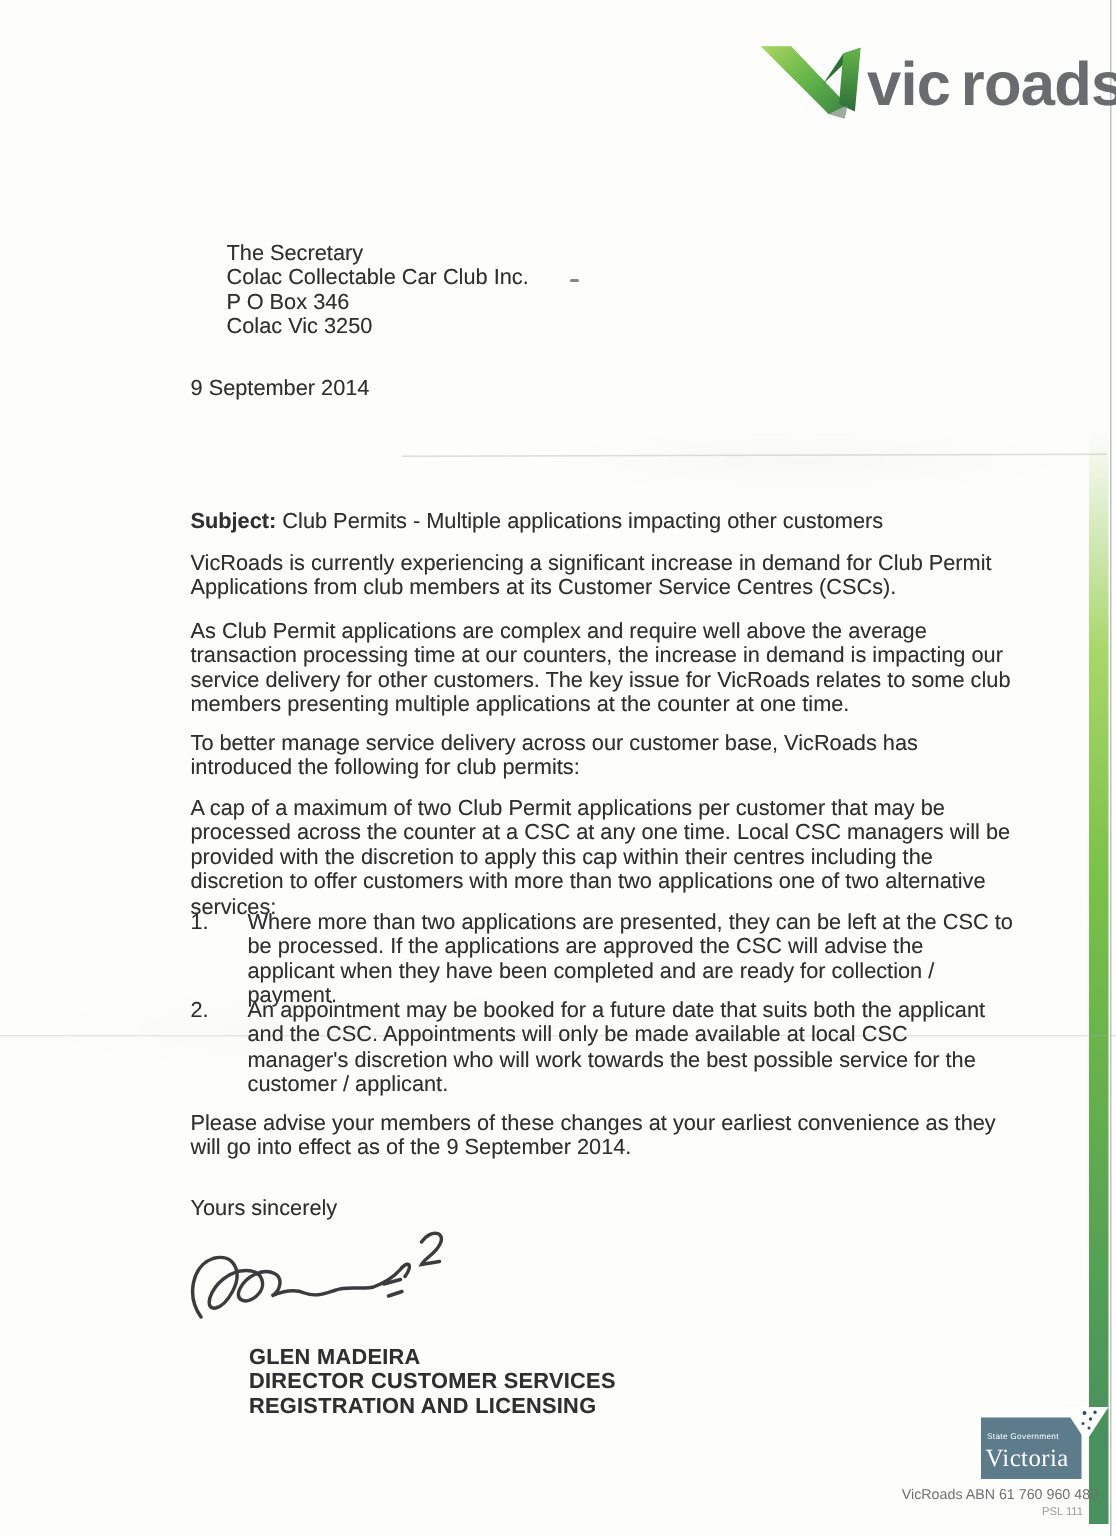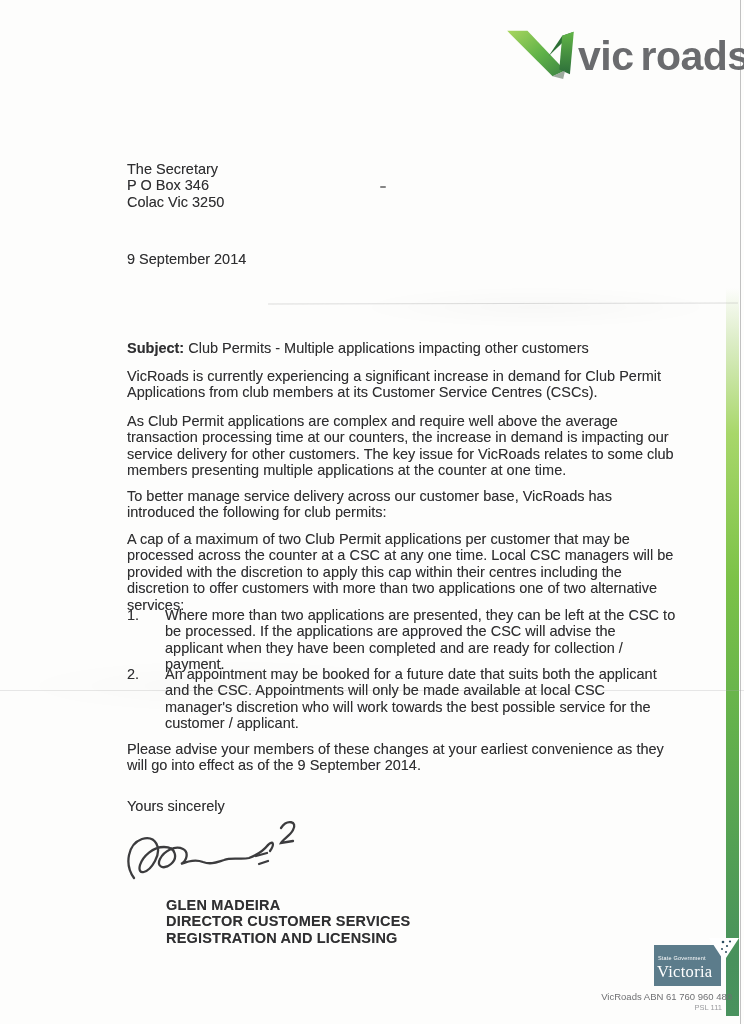--- a/index.html
+++ b/index.html
@@ -32,21 +32,21 @@
   
   .logo{position:absolute;top:26px;left:502px;display:flex;align-items:flex-start;}
   .logo-icon{width:76px;height:56px;display:block;}
   .logo-text{font-size:41px;line-height:44px;font-weight:600;color:#6a6b6e;
     letter-spacing:-.5px;margin-top:8px;}
   .logo-text .p2{margin-left:7px;}
 
   
   .blk{position:absolute;left:127px;width:549px;font-size:14.5px;line-height:16.4px;
     color:#2f2f31;text-shadow:0 0 .4px rgba(40,40,40,.35);}
-  .addr div{white-space:nowrap;}
+  .addr div{white-space:nowrap;margin-left:24px;}
   .subject b{font-weight:bold;}
   .list-item{display:flex;}
   .list-item .num{width:38px;flex:0 0 38px;}
   .list-item .txt{flex:1;}
   .signoff{font-weight:bold;letter-spacing:.2px;margin-left:39px;}
 
   .sig{position:absolute;top:816px;left:118px;width:214px;height:82px;}
 
   
   .vic-gov{position:absolute;left:654px;top:938px;width:85px;height:48px;}
@@ -90,20 +90,21 @@
       <path d="M61,10 L73,6 L69,50 L58,45 Z" fill="url(#g2)"></path>
       <path d="M51,52 L64,46 L62,55 Z" fill="#7d8f80" opacity=".75"></path>
     </svg>
     <div class="logo-text">
       <span class="p1">vic</span><span class="p2">roads</span>
     </div>
   </div>
 
   <div class="blk addr" style="top:161px">
     <div>The Secretary</div>
+    <div>Colac Collectable Car Club Inc.</div>
     <div>P O Box 346</div>
     <div>Colac Vic 3250</div>
   </div>
 
   <div class="blk" style="top:251px">9 September 2014</div>
 
 
   <div class="blk subject" style="top:340px"><b>Subject:</b><span> Club Permits - Multiple applications impacting other customers</span></div>
 
   <div class="blk" style="top:368px">VicRoads is currently experiencing a significant increase in demand for Club Permit Applications from club members at its Customer Service Centres (CSCs).</div>

